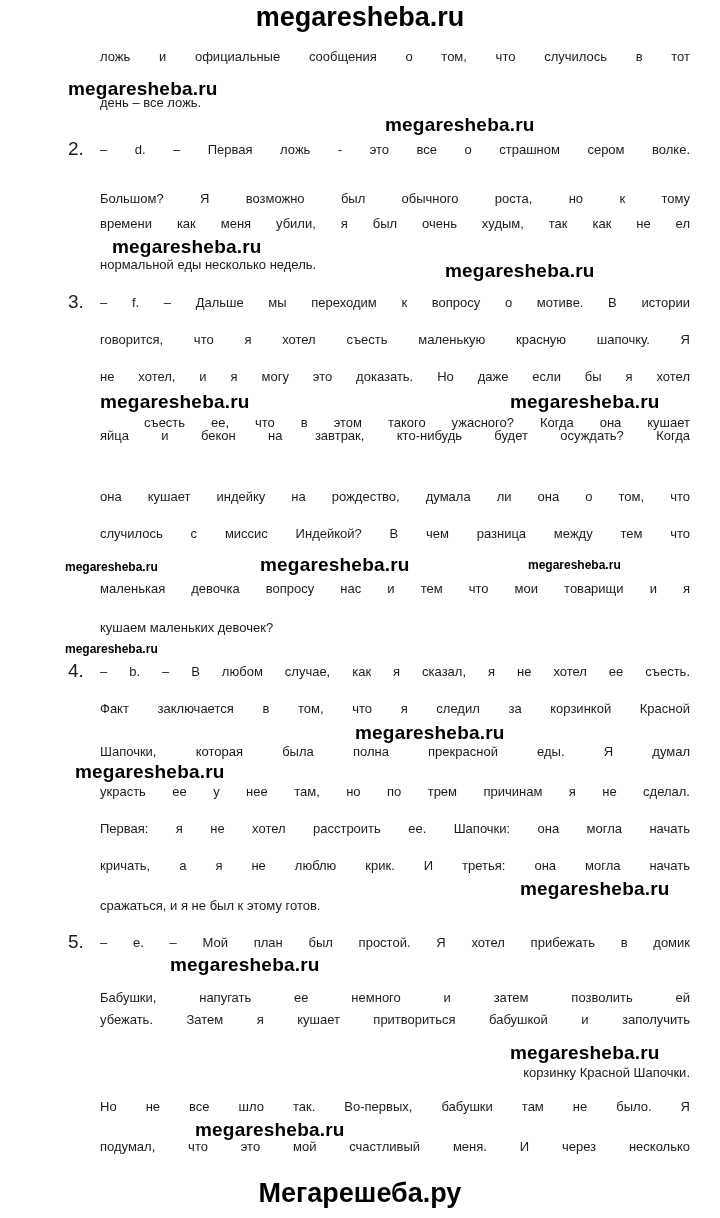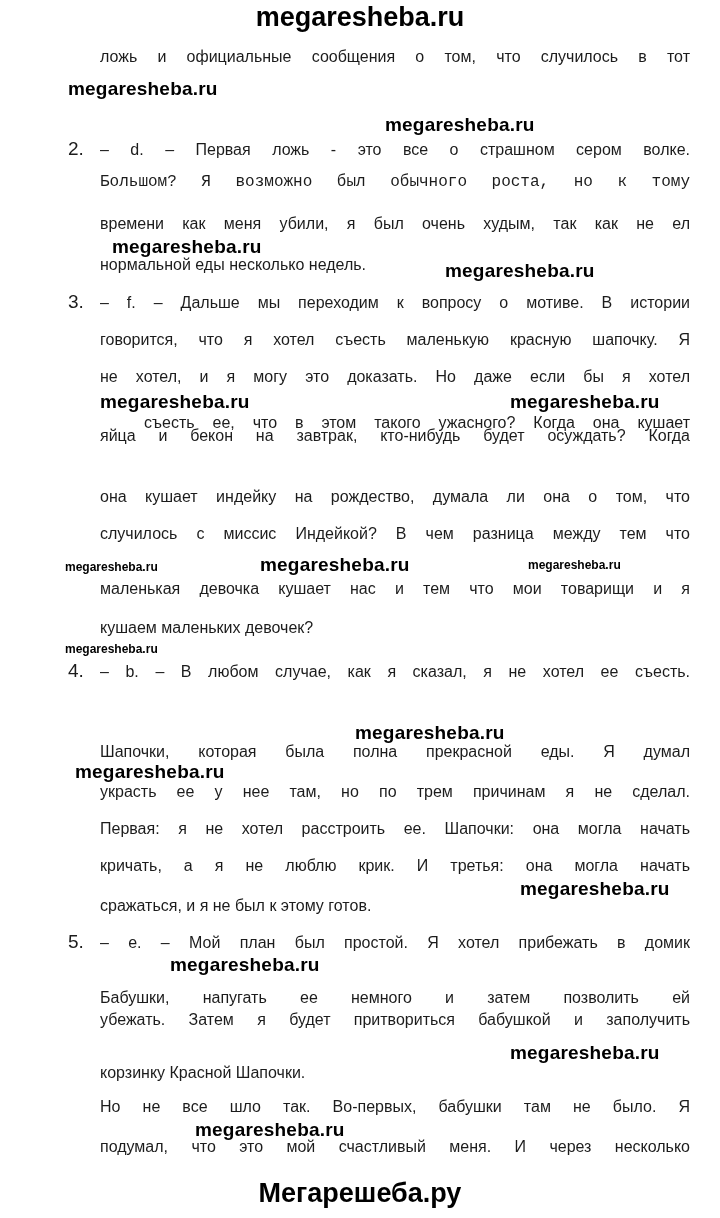--- a/index.html
+++ b/index.html
@@ -9,21 +9,21 @@
     height: 1218px;
     background: #ffffff;
     overflow: hidden;
     font-family: "Liberation Sans", sans-serif;
     color: #1c1c1c;
   }
   .line {
     position: absolute;
     left: 100px;
     right: 30px;
-    font-size: 16px;
+    font-size: 13px;
     line-height: 24px;
     color: #1c1c1c;
     white-space: normal;
   }
   .just {
     text-align: justify;
     text-align-last: justify;
   }
   .num {
     position: absolute;
@@ -57,65 +57,67 @@
 </style>
 </head>
 <body>
 
 <div id="page">
 
   <div class="wm-header" style="top:2px;">megaresheba.ru</div>
 
   <div class="line just" style="top:45px;">ложь и официальные сообщения о том, что случилось в тот</div>
   <div class="wm" style="top:78px;left:68px;">megaresheba.ru</div>
+  <div class="line" style="top:91px;">день – все ложь.</div>
   <div class="wm" style="top:114px;left:385px;">megaresheba.ru</div>
 
   <div class="num" style="top:138px;">2.</div>
   <div class="line just" style="top:138px;">– d. – Первая ложь - это все о страшном сером волке.</div>
-  <div class="line just" style="top:170px;font-family:Liberation Mono, monospace;">Большом? Я возможно был обычного роста, но к тому</div>
+  <div class="line just" style="top:187px;">Большом? Я возможно был обычного роста, но к тому</div>
   <div class="line just" style="top:212px;">времени как меня убили, я был очень худым, так как не ел</div>
   <div class="wm" style="top:236px;left:112px;">megaresheba.ru</div>
   <div class="line" style="top:253px;">нормальной еды несколько недель.</div>
   <div class="wm" style="top:260px;left:445px;">megaresheba.ru</div>
 
   <div class="num" style="top:291px;">3.</div>
   <div class="line just" style="top:291px;">– f. – Дальше мы переходим к вопросу о мотиве. В истории</div>
   <div class="line just" style="top:328px;">говорится, что я хотел съесть маленькую красную шапочку. Я</div>
   <div class="line just" style="top:365px;">не хотел, и я могу это доказать. Но даже если бы я хотел</div>
   <div class="wm" style="top:391px;left:100px;">megaresheba.ru</div>
   <div class="wm" style="top:391px;left:510px;">megaresheba.ru</div>
   <div class="line just" style="top:411px;margin-left:44px;">съесть ее, что в этом такого ужасного? Когда она кушает</div>
   <div class="line just" style="top:424px;">яйца и бекон на завтрак, кто-нибудь будет осуждать? Когда</div>
   <div class="line just" style="top:485px;">она кушает индейку на рождество, думала ли она о том, что</div>
   <div class="line just" style="top:522px;">случилось с миссис Индейкой? В чем разница между тем что</div>
   <div class="wm-sm" style="top:560px;left:65px;">megaresheba.ru</div>
   <div class="wm" style="top:554px;left:260px;">megaresheba.ru</div>
   <div class="wm-sm" style="top:558px;left:528px;">megaresheba.ru</div>
-  <div class="line just" style="top:577px;">маленькая девочка кушает нас и тем что мои товарищи и я</div>
+  <div class="line just" style="top:577px;">маленькая девочка вопросу нас и тем что мои товарищи и я</div>
   <div class="line" style="top:616px;">кушаем маленьких девочек?</div>
   <div class="wm-sm" style="top:642px;left:65px;">megaresheba.ru</div>
 
   <div class="num" style="top:660px;">4.</div>
   <div class="line just" style="top:660px;">– b. – В любом случае, как я сказал, я не хотел ее съесть.</div>
+  <div class="line just" style="top:697px;">Факт заключается в том, что я следил за корзинкой Красной</div>
   <div class="wm" style="top:722px;left:355px;">megaresheba.ru</div>
   <div class="line just" style="top:740px;">Шапочки, которая была полна прекрасной еды. Я думал</div>
   <div class="wm" style="top:761px;left:75px;">megaresheba.ru</div>
   <div class="line just" style="top:780px;">украсть ее у нее там, но по трем причинам я не сделал.</div>
   <div class="line just" style="top:817px;">Первая: я не хотел расстроить ее. Шапочки: она могла начать</div>
   <div class="line just" style="top:854px;">кричать, а я не люблю крик. И третья: она могла начать</div>
   <div class="wm" style="top:878px;left:520px;">megaresheba.ru</div>
   <div class="line" style="top:894px;">сражаться, и я не был к этому готов.</div>
 
   <div class="num" style="top:931px;">5.</div>
   <div class="line just" style="top:931px;">– e. – Мой план был простой. Я хотел прибежать в домик</div>
   <div class="wm" style="top:954px;left:170px;">megaresheba.ru</div>
   <div class="line just" style="top:971px;margin-top:15px;">Бабушки, напугать ее немного и затем позволить ей</div>
-  <div class="line just" style="top:1008px;">убежать. Затем я будет притвориться бабушкой и заполучить</div>
+  <div class="line just" style="top:1008px;">убежать. Затем я кушает притвориться бабушкой и заполучить</div>
   <div class="wm" style="top:1042px;left:510px;">megaresheba.ru</div>
-  <div class="line" style="top:1061px;">корзинку Красной Шапочки.</div>
+  <div class="line" style="top:1061px;text-align:right;">корзинку Красной Шапочки.</div>
 
   <div class="line just" style="top:1095px;">Но не все шло так. Во-первых, бабушки там не было. Я</div>
   <div class="wm" style="top:1119px;left:195px;">megaresheba.ru</div>
   <div class="line just" style="top:1135px;">подумал, что это мой счастливый меня. И через несколько</div>
 
   <div class="wm-footer" style="top:1178px;">Мегарешеба.ру</div>
 
 </div>
 
 </body></html>

